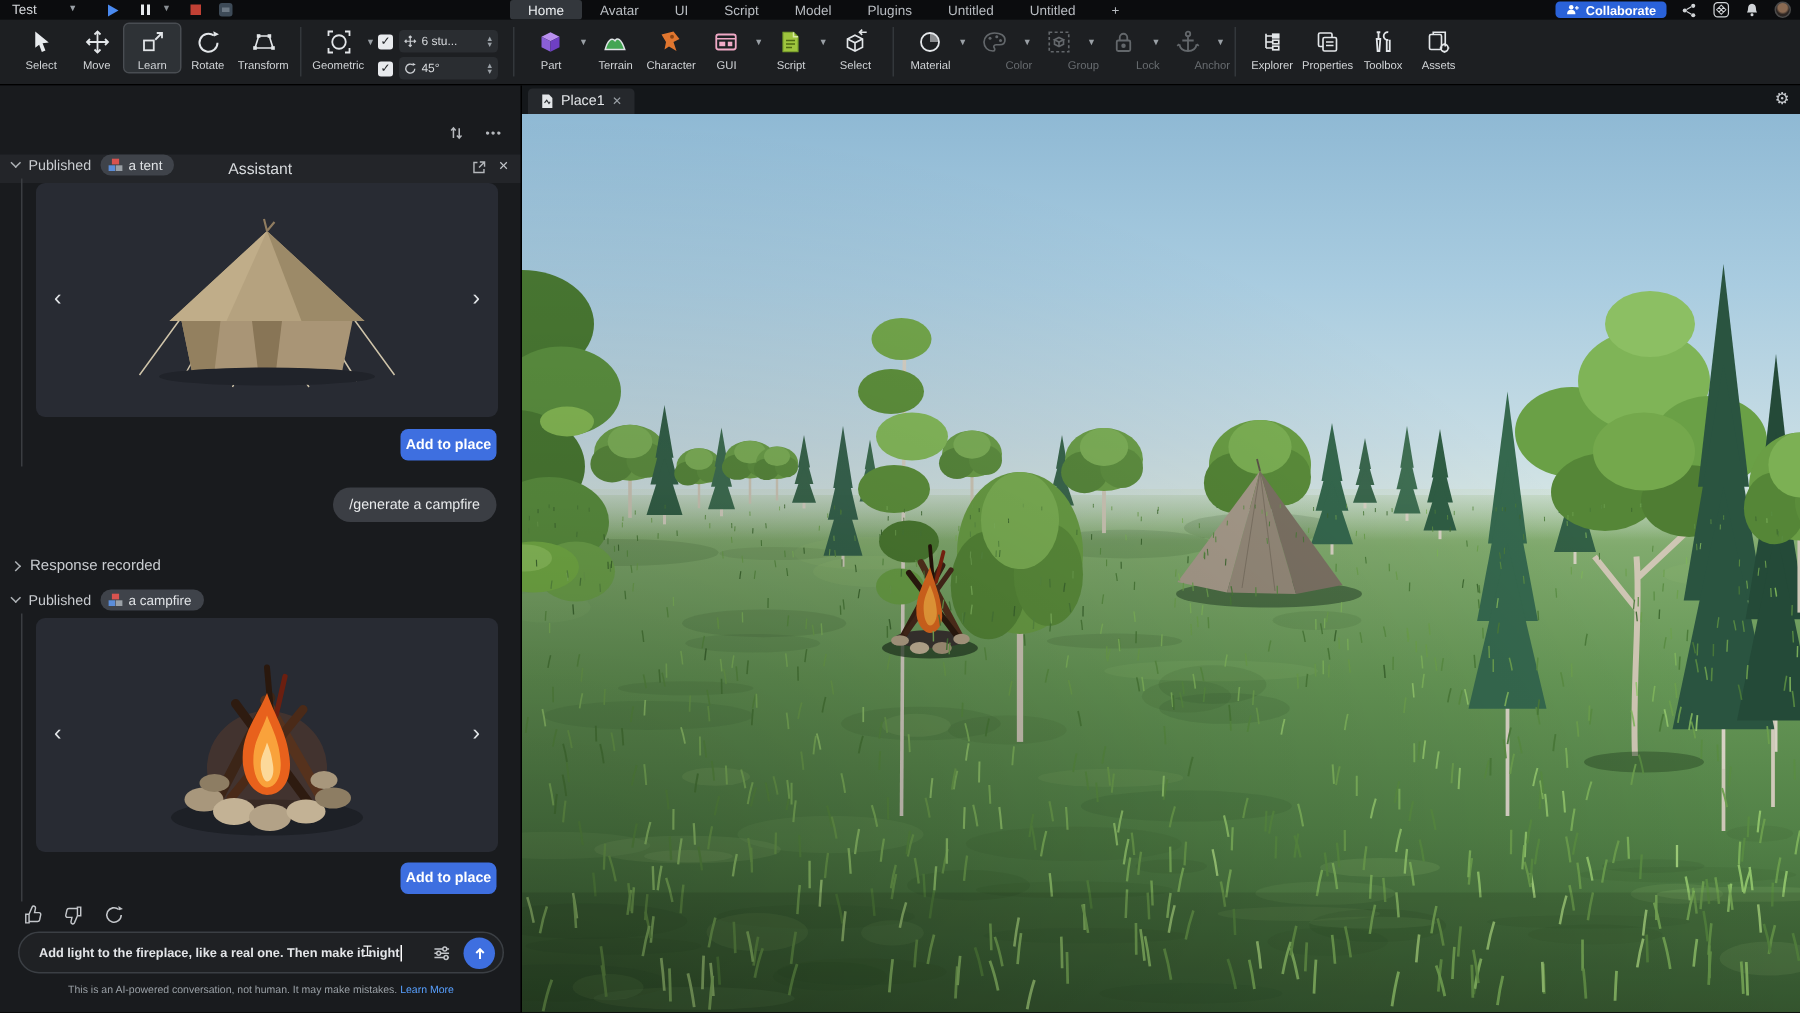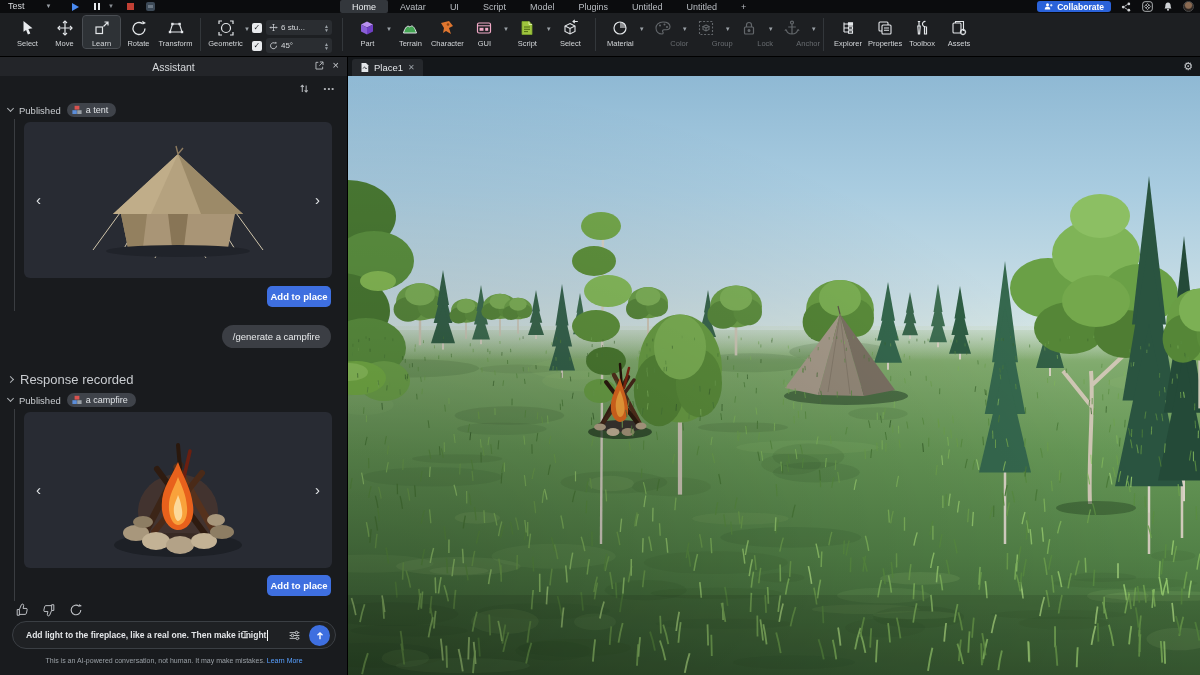--- a/index.html
+++ b/index.html
@@ -41,37 +41,37 @@
   .snapfield { display:flex; align-items:center; gap:3px; width:66px; height:15px; background:#2a2d31; border-radius:3px; padding:0 3px; }
   .snapfield .sv { font-size:8px; color:#d6d9dc; flex:1; white-space:nowrap; overflow:hidden; }
   .stepper { display:flex; flex-direction:column; line-height:4px; }
   .stepper span { font-size:5px; color:#9aa0a6; }
 
   
   #main { position:relative; width:1200px; height:618px; display:flex; }
 
   
   #assistant { position:relative; width:348px; height:618px; background:#191b1e; border-right:1px solid #000; overflow:hidden; }
-  #as-header { position:relative; height:19px; background:#232529; display:flex; align-items:center; justify-content:center; }
+  #as-header { position:relative; height:19px; background:#232529; display:flex; align-items:center; justify-content:center;margin-top:46px; }
   #as-title { font-size:10.5px; color:#d6d9dc; }
   #as-hicons { position:absolute; right:8px; top:3px; display:flex; gap:8px; align-items:center; }
   #as-toolrow { position:absolute; top:25px; right:12px; display:flex; gap:14px; align-items:center; }
   .dots { color:#b5b8bc; font-size:8px; letter-spacing:1px; }
   .thread-line { position:absolute; left:14px; width:1px; background:#3a3d41; }
   .pubrow { position:absolute; left:8px; display:flex; align-items:center; gap:6px; font-size:9.5px; color:#c9ccd0; }
   .chv { display:inline-block; width:5px; height:5px; border-right:1.3px solid #aeb2b6; border-bottom:1.3px solid #aeb2b6; }
   .chv.down { transform:rotate(45deg); margin-top:-3px; }
   .chv.right { transform:rotate(-45deg); }
   .chip { display:flex; align-items:center; gap:4px; background:#3f434a; border-radius:9px; padding:2px 8px 2px 5px; font-size:9px; color:#dfe2e5; }
   .card { position:absolute; left:24px; width:308px; height:156px; background:#282b33; border-radius:6px; }
   .card .arrow { position:absolute; top:50%; transform:translateY(-55%); color:#e3e6e9; font-size:15px; }
   .card .arrow.l { left:12px; } .card .arrow.r { right:12px; }
   .addbtn { position:absolute; right:16px; width:64px; height:21px; background:#3e6fe0; border:none; border-radius:5px; color:#fff; font-size:9.5px; font-weight:bold; font-family:"Liberation Sans",sans-serif; }
   #bubble { position:absolute; right:16px; top:268px; background:#3b3e44; color:#e8eaec; font-size:9.5px; border-radius:12px; padding:6px 11px; }
-  #resprow { position:absolute; left:8px; top:315px; display:flex; align-items:center; gap:7px; font-size:13px; color:#c9ccd0; }
+  #resprow { position:absolute; left:8px; top:315px; display:flex; align-items:center; gap:7px; font-size:10px; color:#c9ccd0; }
   #feedback { position:absolute; left:15px; top:546px; display:flex; gap:13px; }
   #inputbox { position:absolute; left:12px; top:564px; width:324px; height:28px; background:#1f2124; border:1px solid #3b3f44; border-radius:14px; display:flex; align-items:center; padding-left:13px;font-weight:bold; }
   #inputtext { font-size:8.5px; color:#e3e5e8; white-space:nowrap; }
   #caret { display:inline-block; width:1px; height:11px; background:#fff; margin-left:1px; vertical-align:-2px; }
   #ibeam { position:absolute; left:229px; top:7px; color:#f0f2f4; font-size:10px; text-shadow:0 0 1px #000; }
   #in-icons { position:absolute; right:5px; top:3px; display:flex; align-items:center; gap:8px; }
   #sendbtn { width:21px; height:21px; border-radius:50%; background:#3e6fe0; display:flex; align-items:center; justify-content:center; }
   #disclaimer { position:absolute; left:0; top:600px; width:348px; text-align:center; font-size:7px; color:#9aa0a6; }
   #disclaimer a { color:#58a0ff; text-decoration:none; }
 

